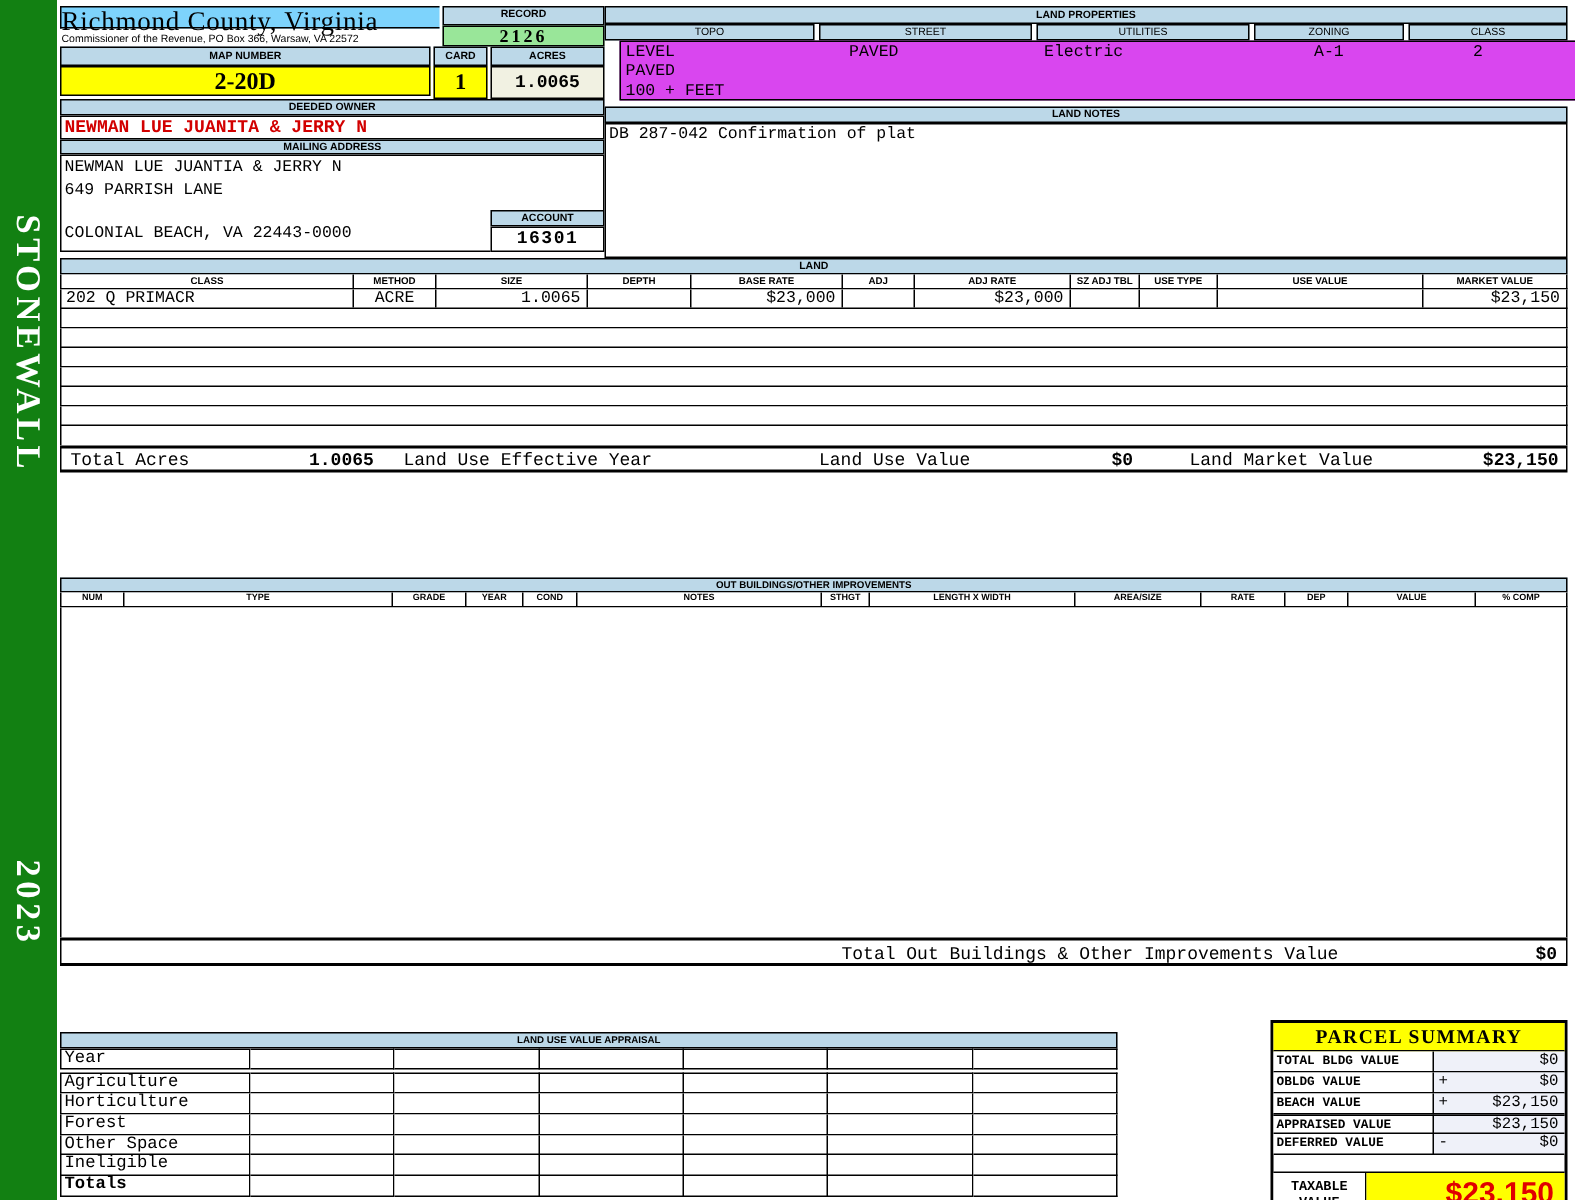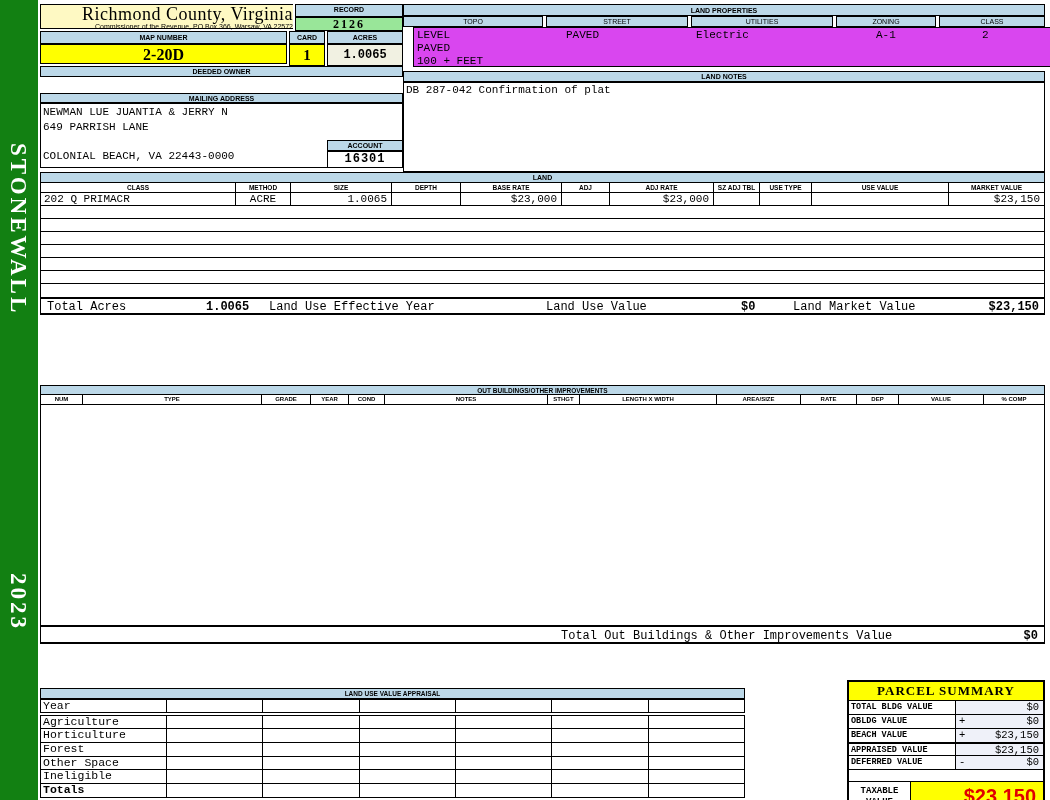--- a/index.html
+++ b/index.html
@@ -12,22 +12,22 @@
   .vtext { position:absolute; left:5px; writing-mode:vertical-rl;
            font-family:"Liberation Serif", serif; font-weight:bold; font-size:23px;
            color:#ffffff; letter-spacing:3px; }
 
   .hdrbar { background:#BCD8E8; border:1px solid #000; font-size:7px; font-weight:bold;
             text-align:center; line-height:10px; overflow:hidden; font-family:"Liberation Sans", sans-serif; }
   .mono { font-family:"Liberation Mono","DejaVu Sans Mono", monospace; }
 
   
   .tl { position:absolute; left:40px; top:4px; width:363px; height:164px; }
-  .title-box { position:absolute; left:0; top:0; width:253px; height:25px; background:#fef9c3;
-               border:1px solid #000; border-right:none; text-align:right; }
+  .title-box { position:absolute; left:0; top:0; width:253px; height:15px; background:#7dd3fc;
+               border:1px solid #000; border-right:none; text-align:left; }
   .county-title { font-family:"Liberation Serif", serif; font-size:18px; line-height:18px; letter-spacing:0.5px; }
   .county-sub { font-size:7px; line-height:8px; }
   .rec-hdr { position:absolute; left:255px; top:0; width:108px; height:13px; }
   .rec-val { position:absolute; left:255px; top:13px; width:108px; height:14px; background:#99E699;
              border:1px solid #000; text-align:center; font-family:"Liberation Serif", serif;
              font-weight:bold; font-size:12px; line-height:12px; letter-spacing:2px; }
   .map-hdr { position:absolute; left:0; top:27px; width:247px; height:13px; line-height:11px; }
   .card-hdr { position:absolute; left:249px; top:27px; width:36px; height:13px; line-height:11px; }
   .acres-hdr { position:absolute; left:287px; top:27px; width:76px; height:13px; line-height:11px; }
   .map-val { position:absolute; left:0; top:40px; width:247px; height:20px; background:#FFFF00;
@@ -136,20 +136,21 @@
     <div class="rec-val">2126</div>
 
     <div class="hdrbar map-hdr">MAP NUMBER</div>
     <div class="hdrbar card-hdr">CARD</div>
     <div class="hdrbar acres-hdr">ACRES</div>
     <div class="map-val">2-20D</div>
     <div class="card-val">1</div>
     <div class="acres-val mono">1.0065</div>
 
     <div class="hdrbar deeded-hdr">DEEDED OWNER</div>
+    <div class="owner-val mono">NEWMAN LUE JUANITA &amp; JERRY N</div>
 
     <div class="hdrbar mail-hdr">MAILING ADDRESS</div>
     <div class="mail-box mono">
       <div>NEWMAN LUE JUANTIA &amp; JERRY N</div>
       <div>649 PARRISH LANE</div>
       <div>&nbsp;</div>
       <div>COLONIAL BEACH, VA 22443-0000</div>
     </div>
     <div class="hdrbar acct-hdr">ACCOUNT</div>
     <div class="acct-val mono">16301</div>

